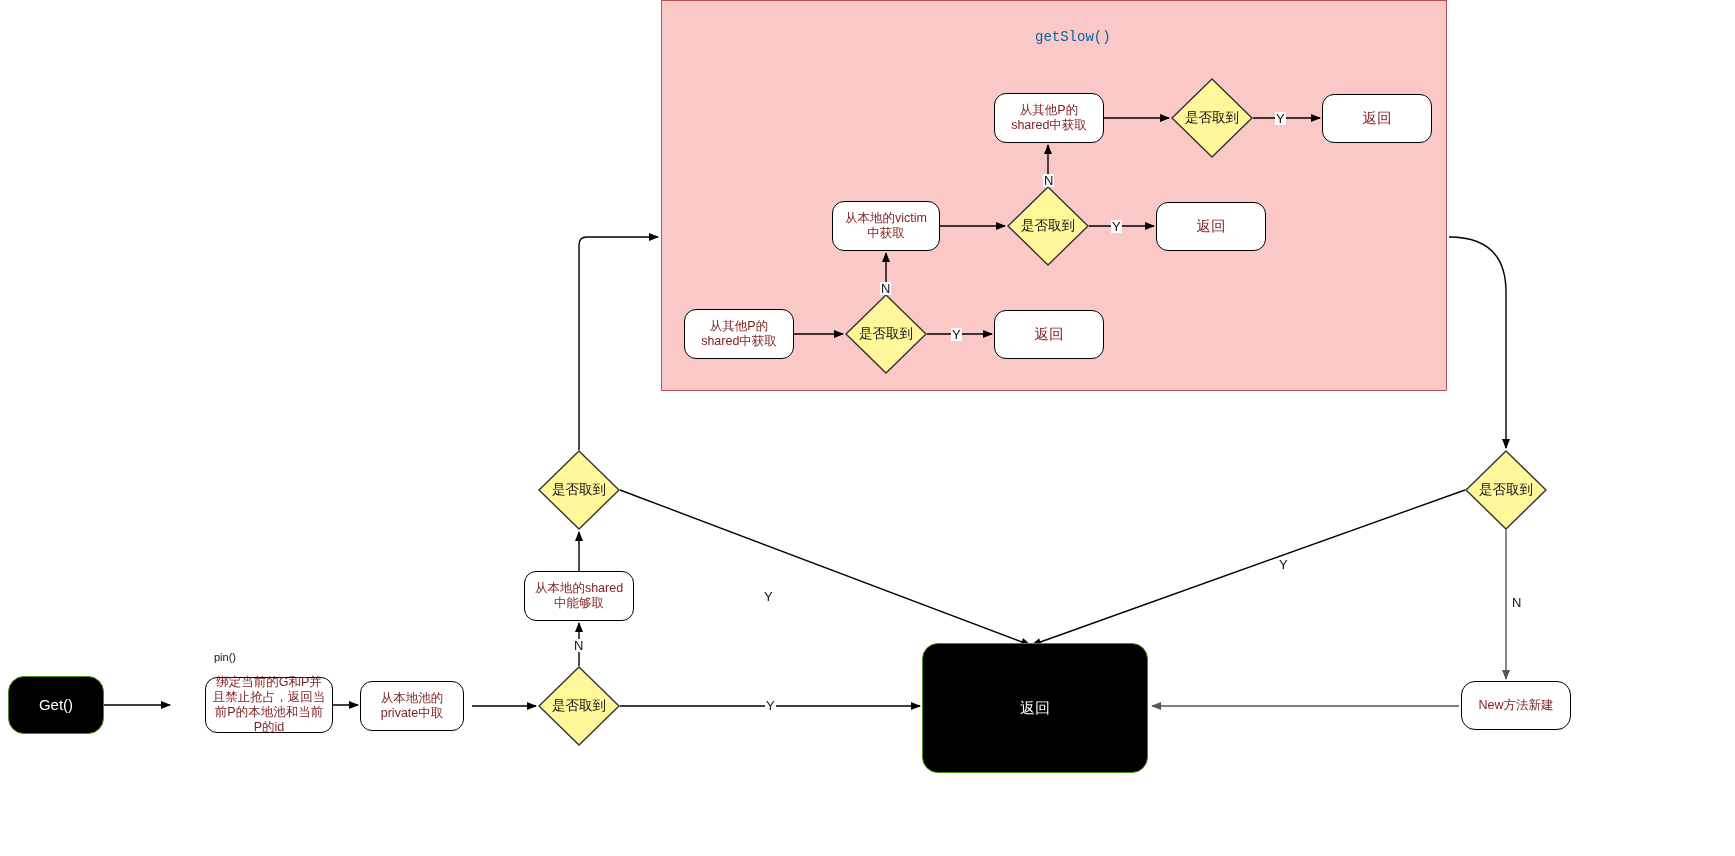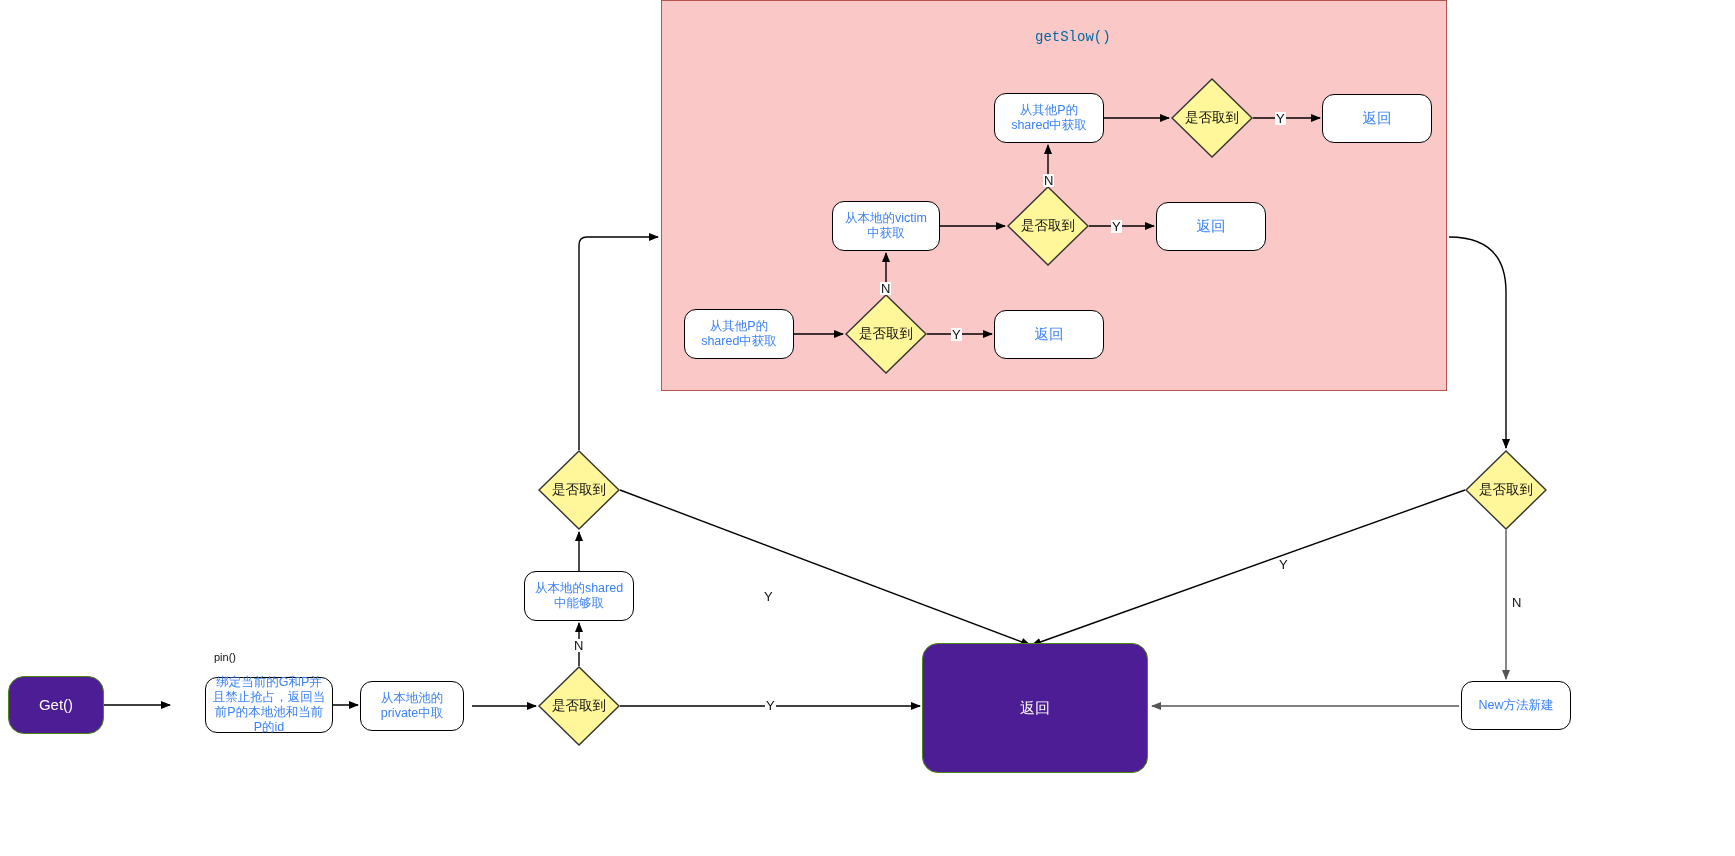--- a/index.html
+++ b/index.html
@@ -26,31 +26,31 @@
     pointer-events: none;
   }
   .node {
     position: absolute;
     box-sizing: border-box;
     display: flex;
     align-items: center;
     justify-content: center;
     text-align: center;
     line-height: 1.22;
-    color: #3b82f6;
+    color: #7f1d1d;
   }
   .rbox {
     background: #ffffff;
     border: 1.4px solid #000000;
     border-radius: 12px;
     font-size: 14.5px;
     padding: 2px 6px;
   }
   .rbox.green {
-    background: #4c1d95;
+    background: #000000;
     border: 1.4px solid #4b8a11;
     color: #ffffff;
     border-radius: 16px;
     font-size: 15px;
     text-align: center;
   }
   .group-box {
     position: absolute;
     background: #fbc8c8;
     border: 1.2px solid #b85450;
@@ -192,21 +192,21 @@
   </div>
 
   <div class="node rbox" style="left:994px; top:93px; width:110px; height:50px; font-size:12.5px;">
     <span>从其他P的shared中获取</span>
   </div>
 
   <div class="node rbox" style="left:1322px; top:94px; width:110px; height:49px;">
     <span>返回</span>
   </div>
 
-  <div class="node rbox" style="left:1461px; top:681px; width:110px; height:49px; font-size:12.5px;">
+  <div class="node rbox" style="left:1461px; top:681px; width:110px; height:49px; font-size:12.5px;border-radius:14px;">
     <span>New方法新建</span>
   </div>
 
   <div class="node rbox green" style="left:922px; top:643px; width:226px; height:130px;">
     <span>返回</span>
   </div>
 
   <div class="diamond" style="left:538px; top:666px; width:82px; height:80px;">
     <svg class="shape" viewBox="0 0 82 80" preserveAspectRatio="none">
       <polygon points="41,1 81,40 41,79 1,40" fill="#fff799" stroke="#333333" stroke-width="1.4"></polygon>

